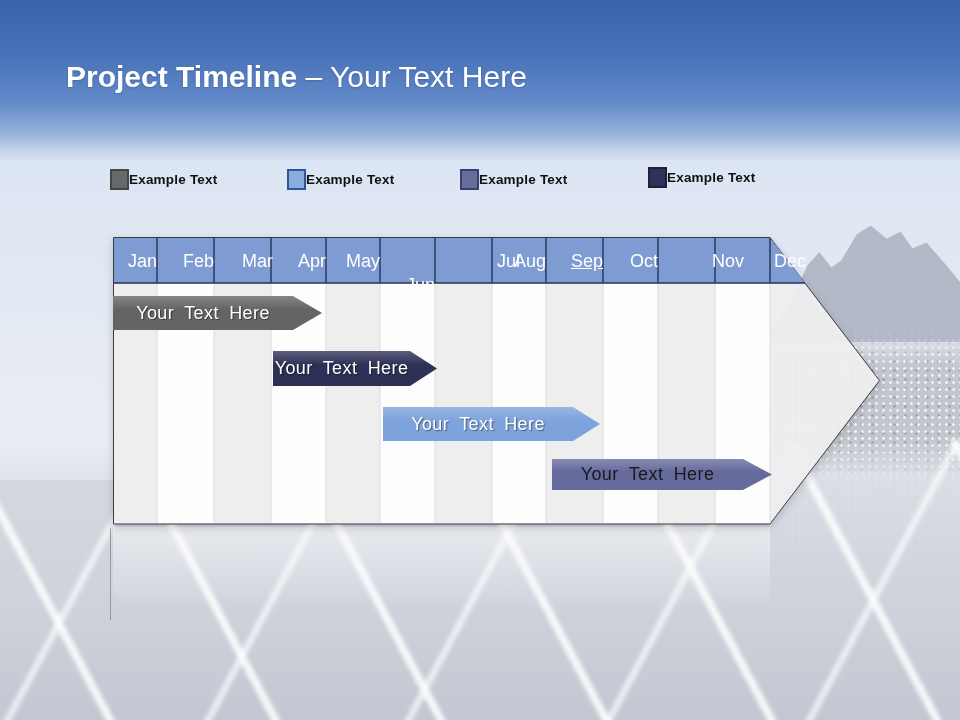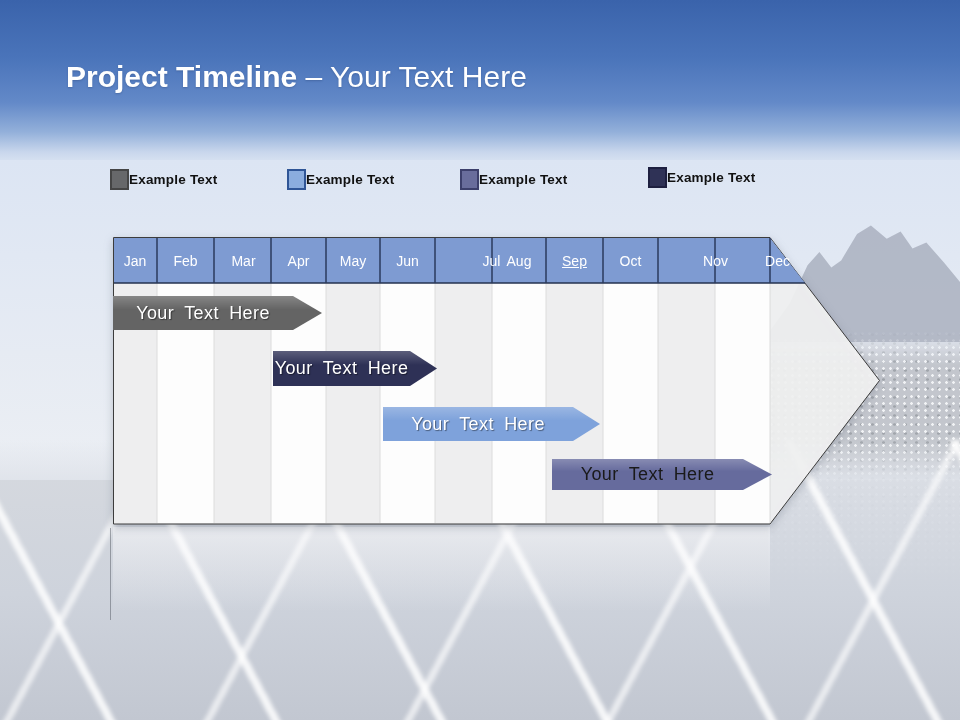--- a/index.html
+++ b/index.html
@@ -61,21 +61,21 @@
   .title .rest{font-weight:normal;}
   
   .legend-item{position:absolute;top:165px;height:28px;display:flex;align-items:center;}
   .legend-swatch{width:19px;height:21px;border:2px solid #333;box-sizing:border-box;flex:none;}
   .legend-label{margin-left:0;font-size:13.5px;font-weight:bold;color:#111;letter-spacing:.2px;white-space:nowrap;}
   
   .timeline-svg{position:absolute;left:113px;top:237px;z-index:1;
     filter:drop-shadow(0 3px 4px rgba(80,90,110,.3));}
   .month-cell{
     position:absolute;top:247px;height:28px;z-index:2;color:#ffffff;
-    font-size:14px;text-align:center;line-height:28px;white-space:nowrap;
+    font-size:18px;text-align:right;line-height:28px;white-space:nowrap;
   }
   .bar{
     position:absolute;z-index:3;display:flex;align-items:center;
     filter:drop-shadow(1px 2px 2px rgba(0,0,0,.35));
   }
   .bar-label{
     display:block;text-align:center;font-size:18px;letter-spacing:.4px;word-spacing:5px;
     white-space:nowrap;
   }
   .bar-label.light{text-shadow:1px 1px 1px rgba(0,0,0,.45);}
@@ -162,21 +162,21 @@
         <line x1="657" y1="1" x2="657" y2="46"></line>
     </g>
   </svg>
 
   <div id="months-host">
       <div class="month-cell" style="left: 113px; width: 44px;">Jan</div>
       <div class="month-cell" style="left: 157px; width: 57px;">Feb</div>
       <div class="month-cell" style="left: 214px; width: 59px;">Mar</div>
       <div class="month-cell" style="left: 271px; width: 55px;">Apr</div>
       <div class="month-cell" style="left: 326px; width: 54px;">May</div>
-      <div class="month-cell" style="left: 380px; width: 55px;">Jun</div>
+      <div class="month-cell" style="left: 380px; width: 55px; margin-top: 24px;">Jun</div>
       <div class="month-cell" style="left: 435px; width: 57px; margin-left: 28px;">Jul</div>
       <div class="month-cell" style="left: 492px; width: 54px;">Aug</div>
       <div class="month-cell" style="left: 546px; width: 57px; text-decoration: underline;">Sep</div>
       <div class="month-cell" style="left: 603px; width: 55px;">Oct</div>
       <div class="month-cell" style="left: 658px; width: 57px; padding-left: 29px;">Nov</div>
       <div class="month-cell" style="left: 715px; width: 57px; padding-left: 34px;">Dec</div>
     </div>
   <div id="bars-host">
       <div class="bar" style="left: 113px; top: 296px; width: 209px; height: 34px; background: linear-gradient(rgba(255, 255, 255, 0.22), rgba(255, 255, 255, 0) 40%), rgb(100, 100, 100); clip-path: polygon(0px 0px, 180px 0px, 209px 17px, 180px 34px, 0px 34px);">
         <span class="bar-label light" style="width: 180px; color: rgb(255, 255, 255);">Your Text Here</span>

